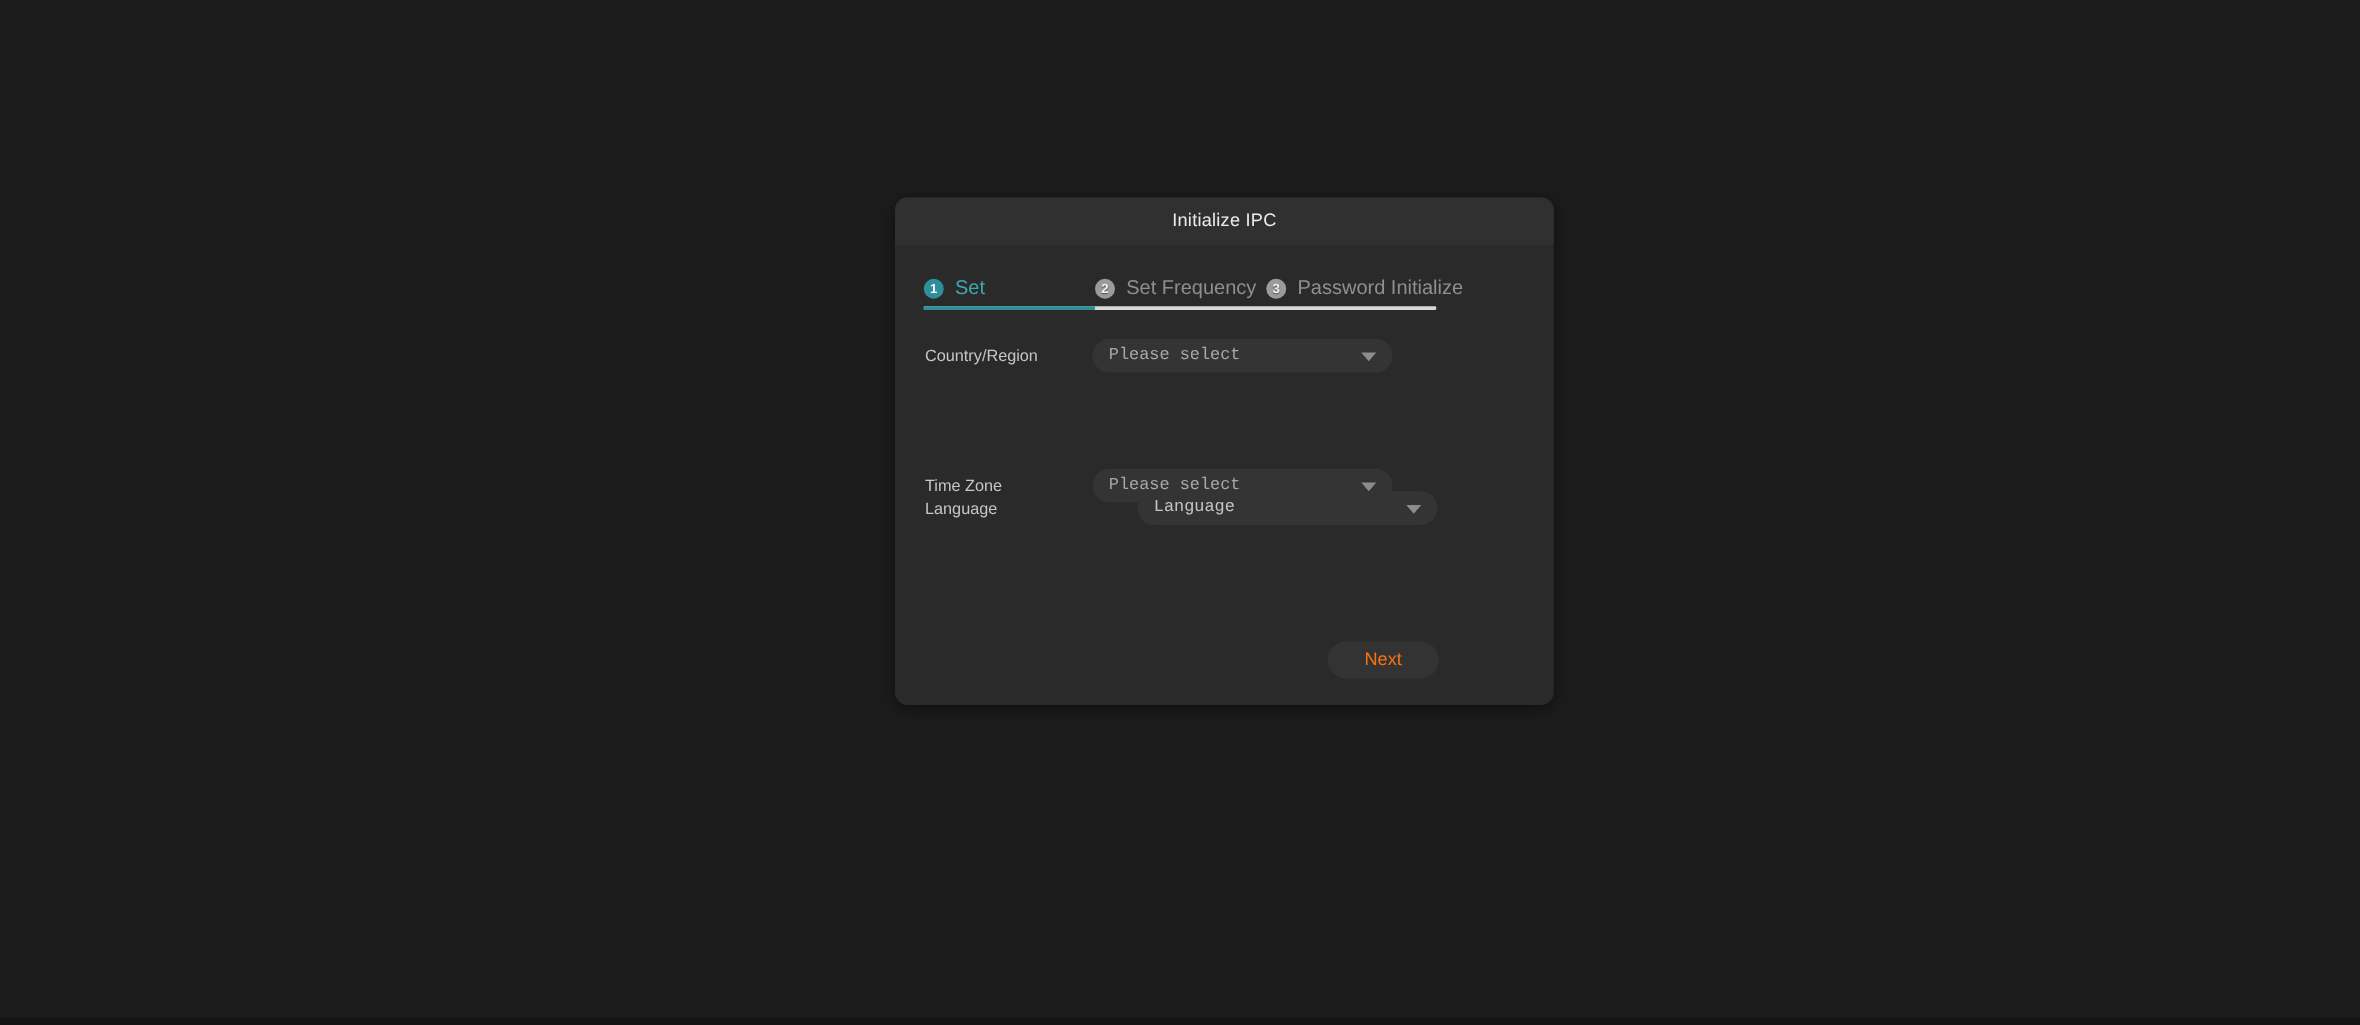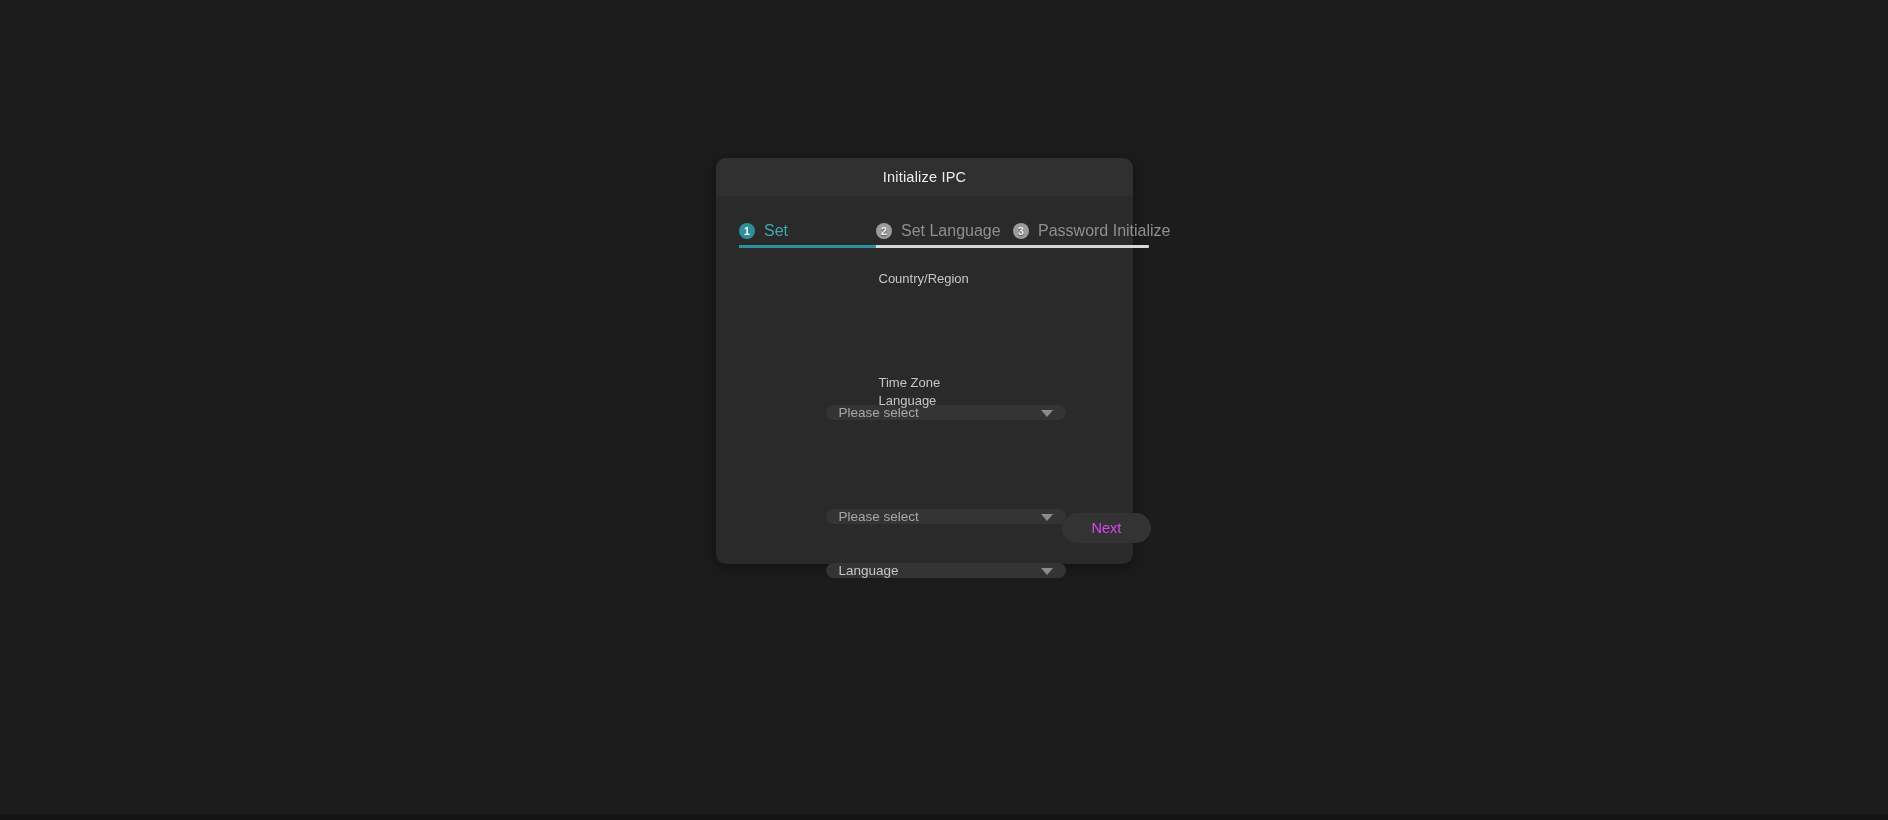--- a/index.html
+++ b/index.html
@@ -9,21 +9,21 @@
     background: var(--page-bg, #1c1c1c);
     font-family: "Liberation Sans", sans-serif;
   }
   .page { position: relative; width: 1888px; height: 820px; background: var(--page-bg, #1c1c1c); }
   .bottom-strip {
     position: absolute; left: 0; bottom: 0; width: 100%; height: 6px;
     background: #141414;
   }
   .dialog {
     position: absolute; left: 716px; top: 158px;
-    width: 417px; height: 406px;
+    width: 527px; height: 406px;
     background: #2a2a2a;
     border-radius: 10px;
     box-shadow: 0 3px 14px rgba(0,0,0,0.45);
   }
   .titlebar {
     height: 38px;
     background: #303030;
     border-radius: 10px 10px 0 0;
     display: flex; align-items: center; justify-content: center;
   }
@@ -49,35 +49,36 @@
     width: 410px; height: 3px;
     background: #d7d7d7; border-radius: 1px;
   }
   .progress .fill {
     position: absolute; left: 0; top: 0; height: 3px;
     width: 137px;
     background: var(--accent, #2f8e9c);
     border-radius: 1px;
   }
   
-  .row { position: absolute; left: 24px; width: 411px; height: 27px; display: flex; align-items: center; flex-direction: column; }
+  .row { position: absolute; left: 24px; width: 411px; height: 27px; display: flex; align-items: center; }
   .row1 { top: 113px; } .row2 { top: 174px; margin-top: 43px; } .row3 { top: 235px; gap: 36px; } .row4 { top: 296px; }
   .row .flabel {
     width: 134px; flex: 0 0 134px;
     color: #c6c6c6; font-size: 13px; line-height: 15.5px;
   }
   .select {
     position: relative;
     margin-left: 0;
     width: 240px; height: 27px;
     background: #343434;
     border-radius: 14px;
-    display: flex; 
+    display: flex; align-items: center;
     padding: 0 30px 0 13px;
     cursor: pointer;
+    font-family: Liberation Mono, monospace;
   }
   .select .value { font-size: 13.5px; color: #a8a8a8; white-space: nowrap; }
   .select.selected .value { color: #c6c6c6; }
   .select .chevron {
     position: absolute; right: 13px; top: 50%;
     width: 0; height: 0;
     margin-top: -3px;
     border-left: 6px solid transparent;
     border-right: 6px solid transparent;
     border-top: 7px solid #8c8c8c;
@@ -85,21 +86,21 @@
   .select.disabled { cursor: default; }
   .select.disabled .value { color: #616161; }
   .select.disabled .chevron { border-top-color: #6e6e6e; }
   
   .next-btn {
     position: absolute; left: 346px; top: 355px;
     width: 89px; height: 30px;
     background: #333333;
     border: none;
     border-radius: 15px;
-    color: #d946ef;
+    color: #f97316;
     font-size: 14.5px;
     font-family: "Liberation Sans", sans-serif;
     cursor: pointer;
   }
 </style>
 </head>
 <body>
 
 <div class="page">
 
@@ -109,21 +110,21 @@
       <span class="title">Initialize IPC</span>
     </div>
 
     <div class="steps">
       <div class="step active">
         <span class="badge">1</span>
         <span class="lbl">Set</span>
       </div>
       <div class="step">
         <span class="badge">2</span>
-        <span class="lbl">Set Language</span>
+        <span class="lbl">Set Frequency</span>
       </div>
       <div class="step">
         <span class="badge">3</span>
         <span class="lbl">Password Initialize</span>
       </div>
     </div>
 
     <div class="progress">
       <div class="fill"></div>
     </div>

